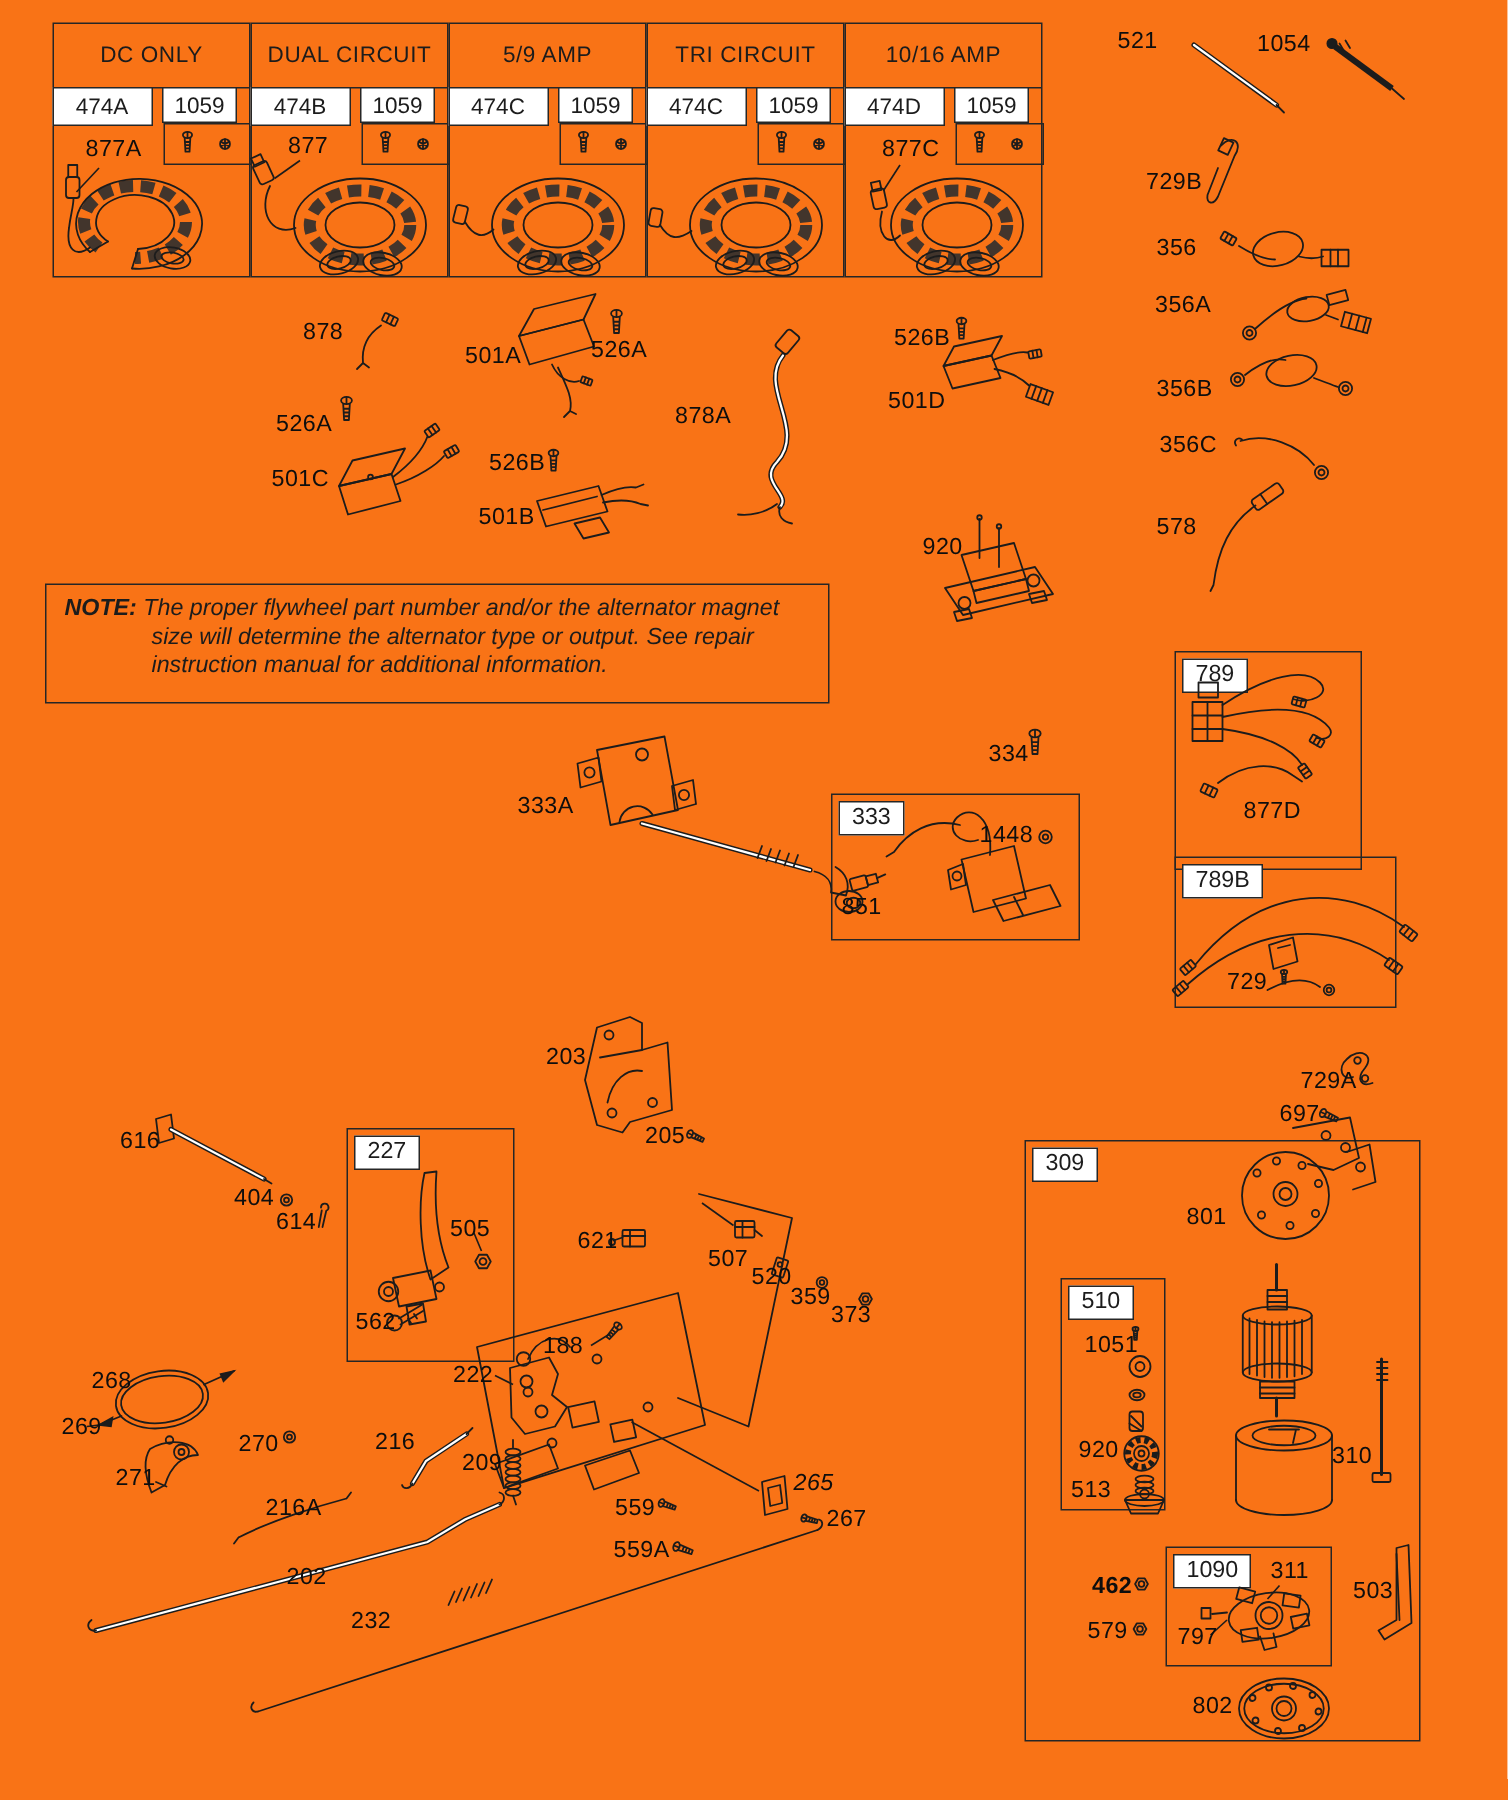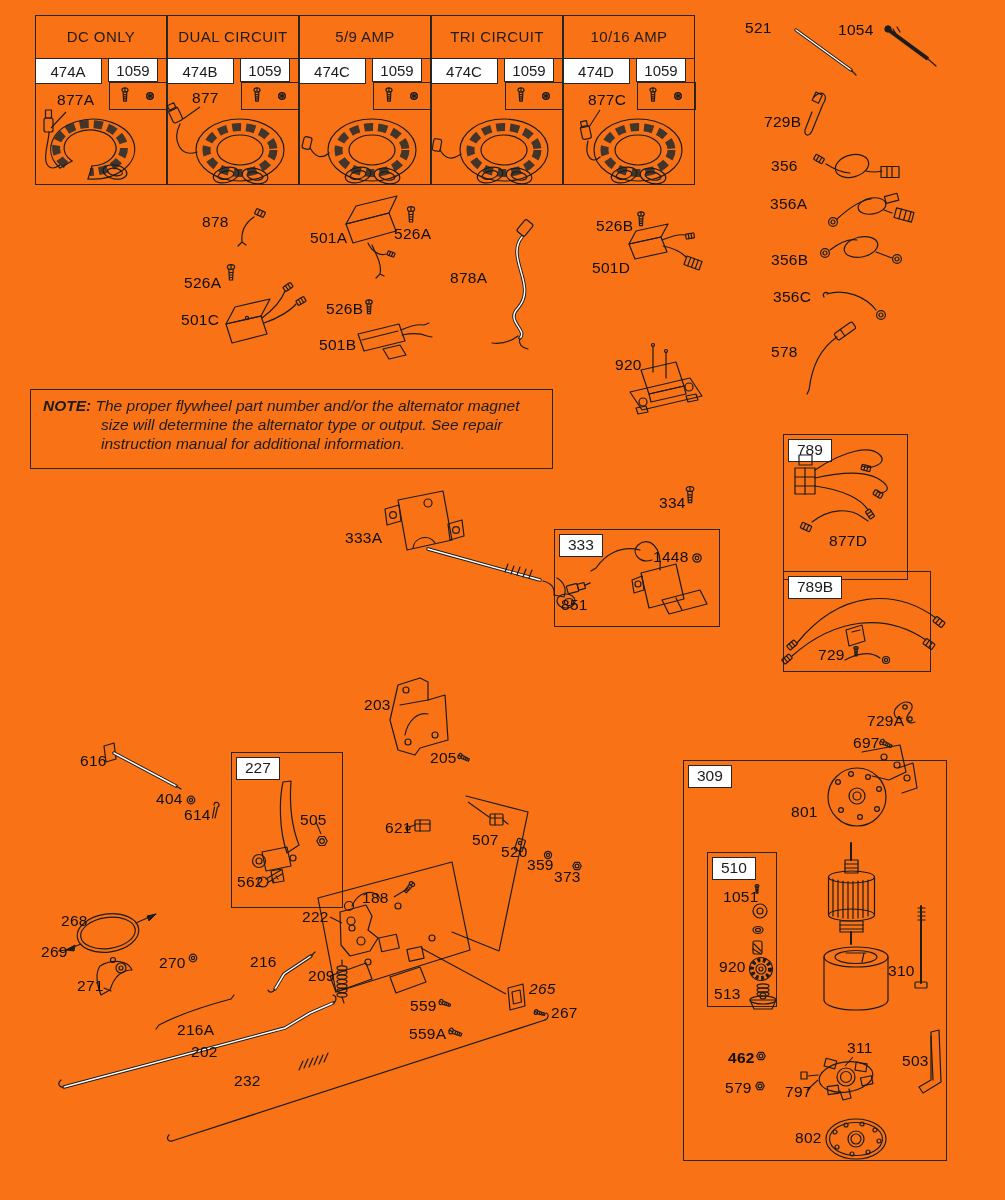--- a/index.html
+++ b/index.html
@@ -81,20 +81,23 @@
       <span class="gtag">789B</span>
     </div>
   <div class="gbox" style="left:231px;top:752px;width:112px;height:156px">
       <span class="gtag">227</span>
     </div>
   <div class="gbox" style="left:683px;top:760px;width:264px;height:401px">
       <span class="gtag">309</span>
     </div>
   <div class="gbox" style="left:707px;top:852px;width:70px;height:155px">
       <span class="gtag">510</span>
+    </div>
+  <div class="gbox" style="left:777px;top:1031px;width:111px;height:80px">
+      <span class="gtag">1090</span>
     </div>
 
   <svg class="art" width="1005" height="1200" viewBox="0 0 1005 1200">
     <defs>
       <g id="scr" class="stroke">
           <ellipse rx="3.6" ry="2.4"></ellipse>
           <path d="M0,-2 V2"></path>
         <path d="M-2.2,2.4 L-1.6,13 L1.6,13 L2.2,2.4 M-2,5.5 H2 M-1.9,8 H1.9 M-1.7,10.5 H1.7"></path>
         </g>
       <g id="star" class="stroke">
@@ -680,21 +683,21 @@
       <span class="callout" style="left: 527px; top: 857px;">359</span>
       <span class="callout" style="left: 554px; top: 869px;">373</span>
       <span class="callout" style="left: 362px; top: 890px;">188</span>
       <span class="callout" style="left: 302px; top: 909px;">222</span>
       <span class="callout" style="left: 61px; top: 913px;">268</span>
       <span class="callout" style="left: 41px; top: 944px;">269</span>
       <span class="callout" style="left: 159px; top: 955px;">270</span>
       <span class="callout" style="left: 77px; top: 978px;">271</span>
       <span class="callout" style="left: 250px; top: 954px;">216</span>
       <span class="callout" style="left: 308px; top: 968px;">209</span>
-      <span class="callout" style="left: 177px; top: 998px; margin-top: 24px;">216A</span>
+      <span class="callout" style="left: 177px; top: 998px;">216A</span>
       <span class="callout" style="left: 191px; top: 1044px;">202</span>
       <span class="callout" style="left: 234px; top: 1073px;">232</span>
       <span class="callout" style="left: 410px; top: 998px;">559</span>
       <span class="callout" style="left: 409px; top: 1026px;">559A</span>
       <span class="callout" style="left: 529px; top: 981px; font-style: italic;">265</span>
       <span class="callout" style="left: 551px; top: 1005px;">267</span>
       <span class="callout" style="left: 867px; top: 713px;">729A</span>
       <span class="callout" style="left: 853px; top: 735px;">697</span>
       <span class="callout" style="left: 791px; top: 804px;">801</span>
       <span class="callout" style="left: 723px; top: 889px;">1051</span>

